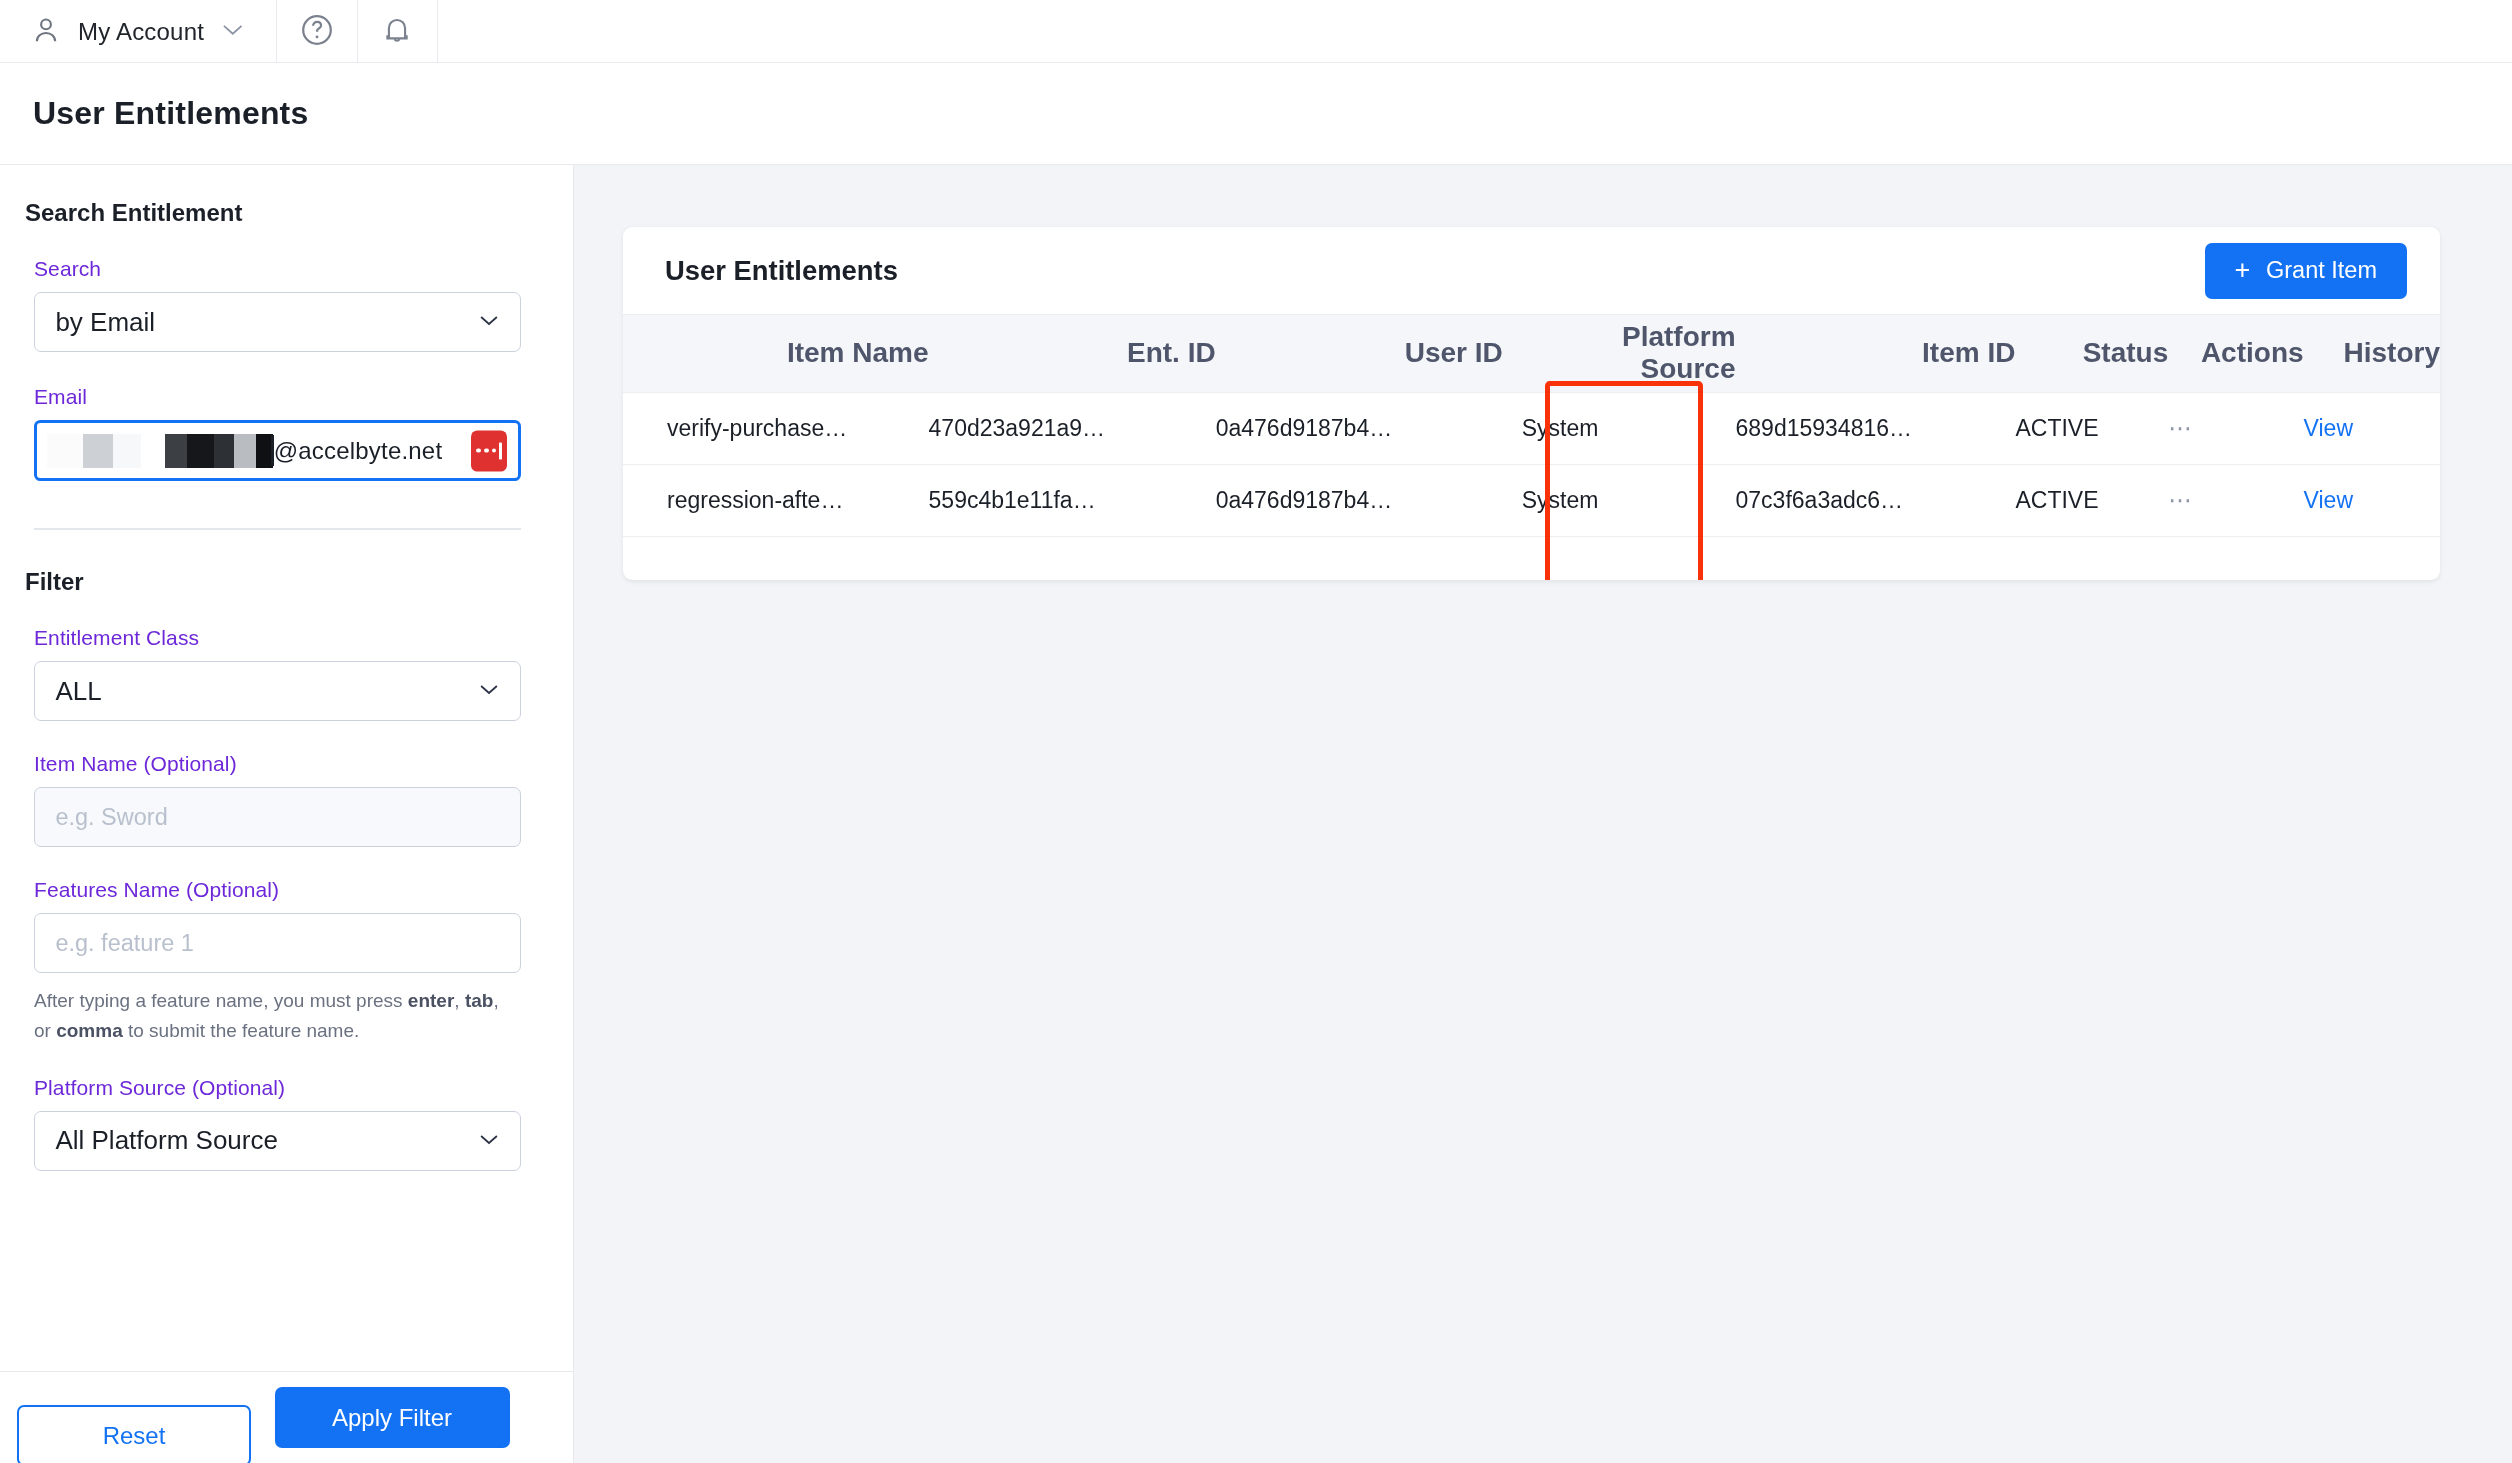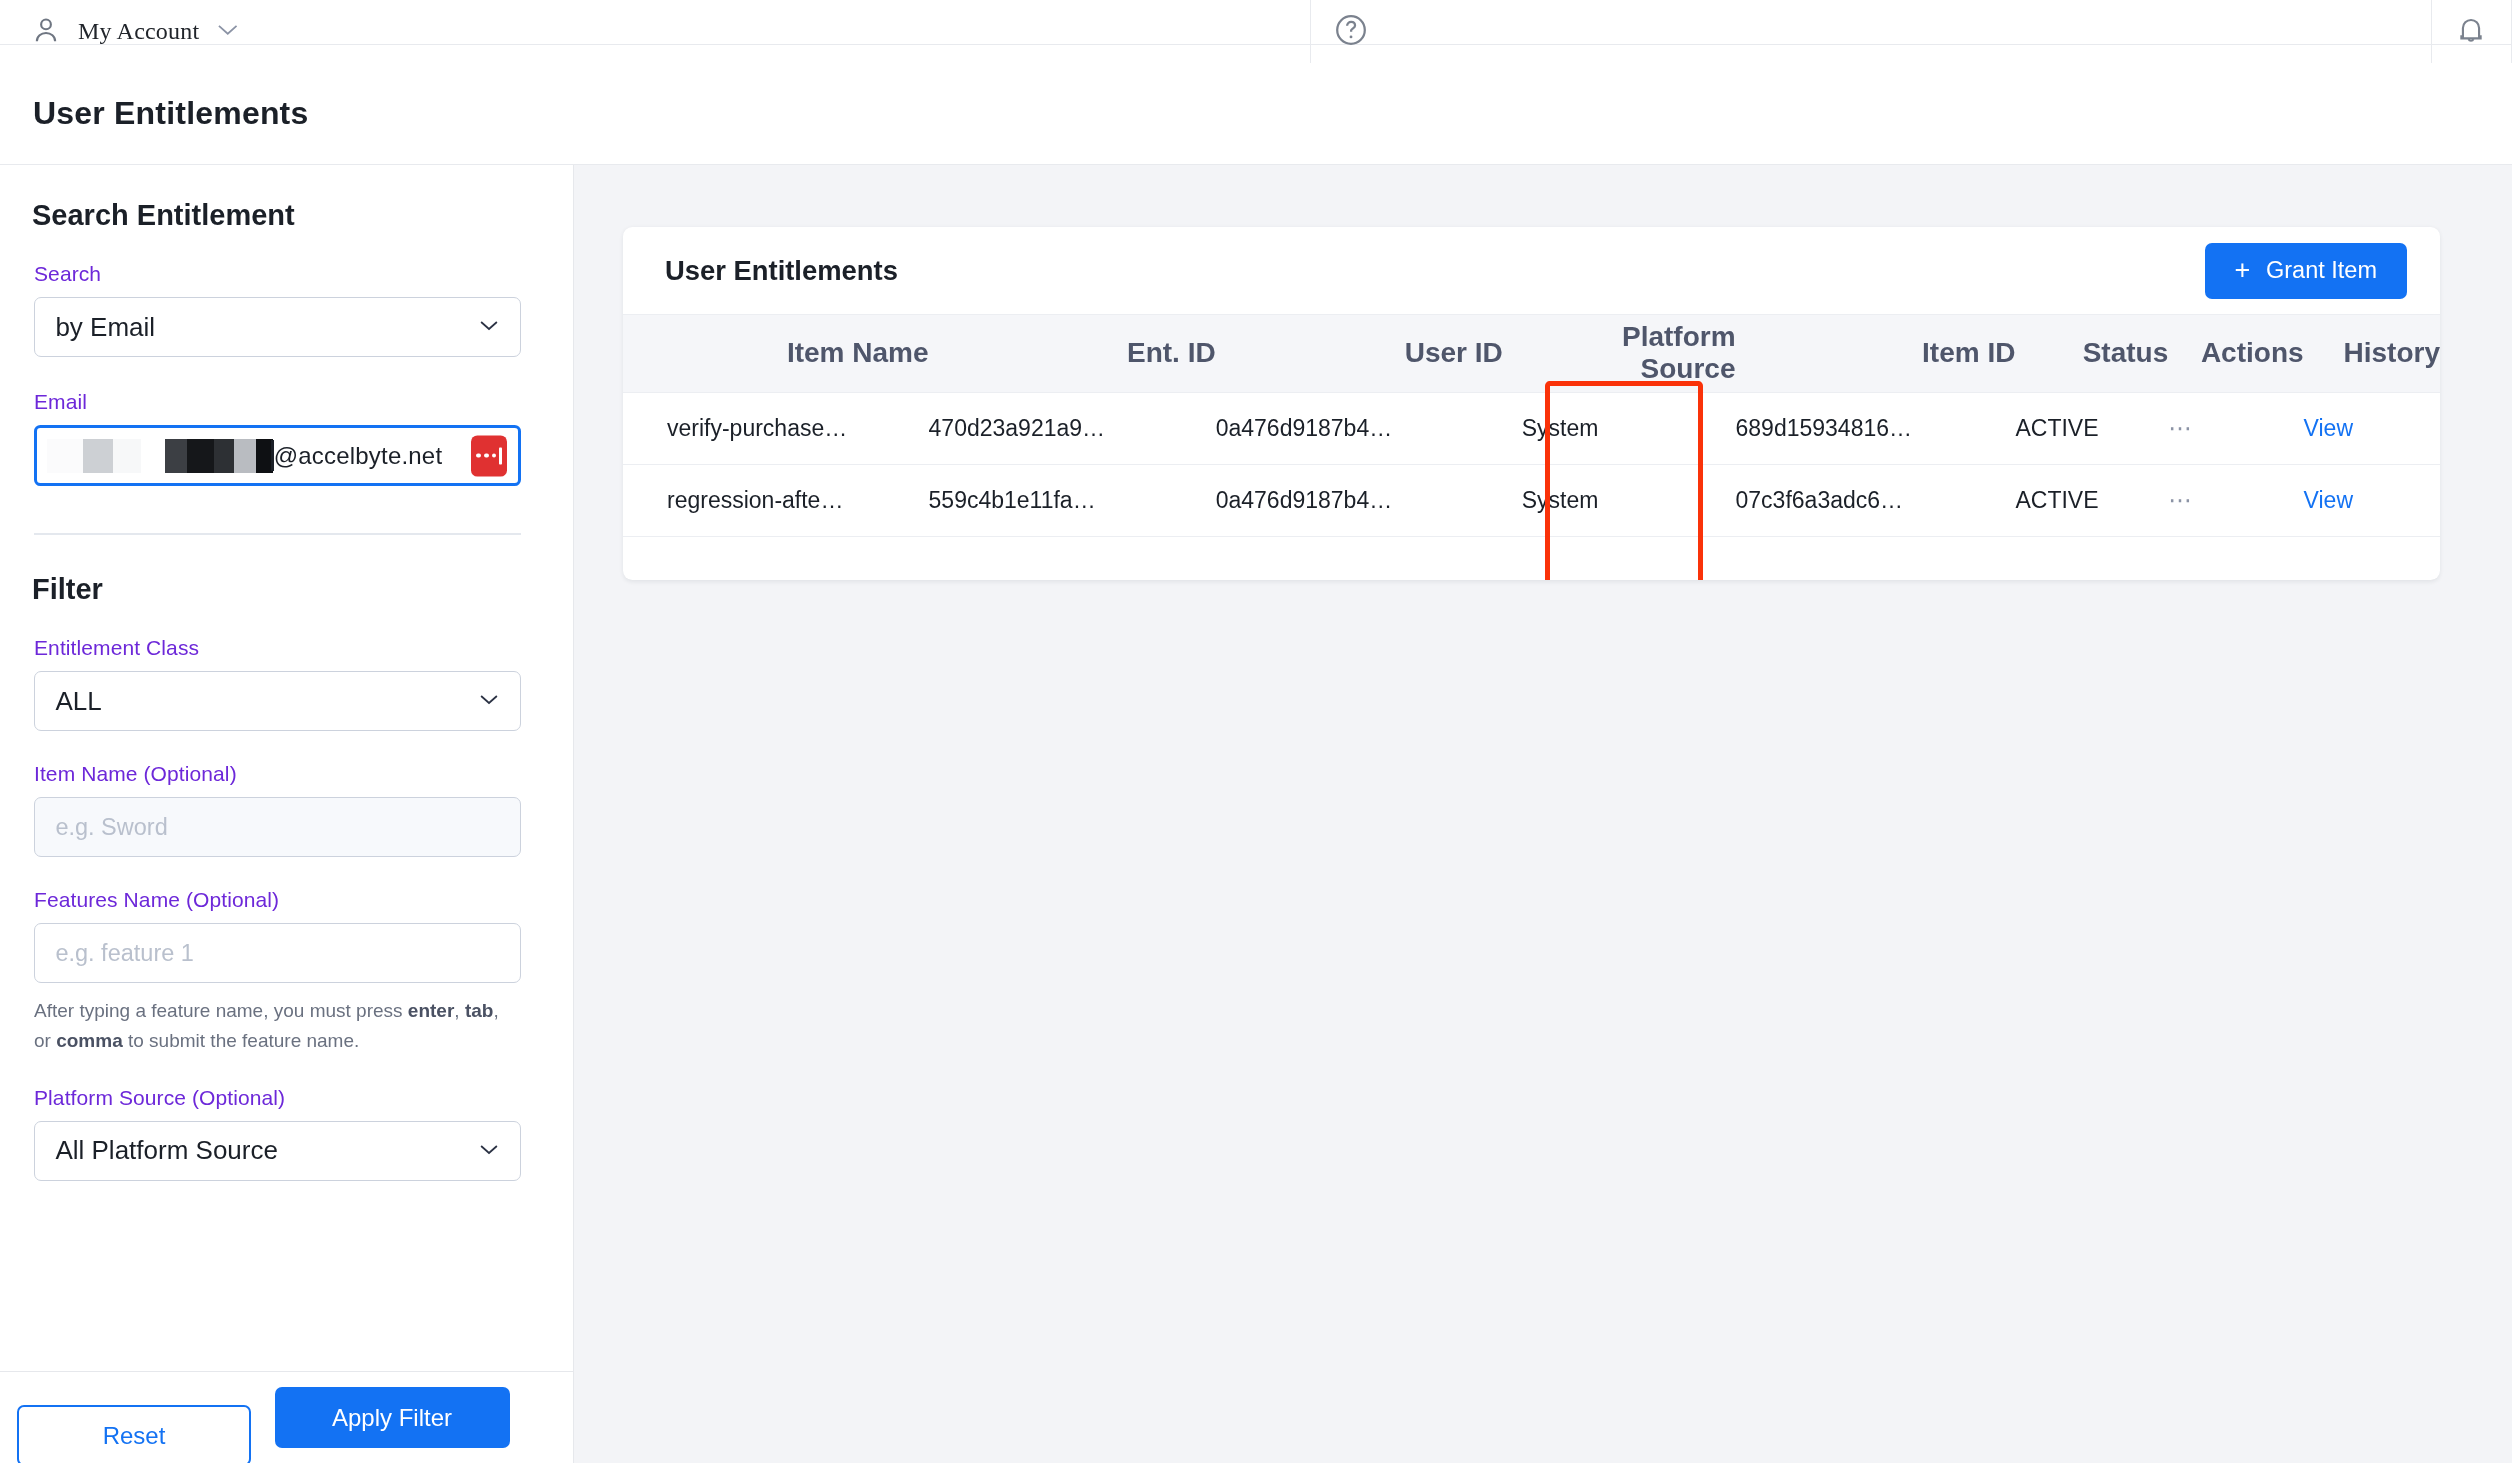--- a/index.html
+++ b/index.html
@@ -6,23 +6,23 @@
   html, body {
     width: 2512px; height: 1463px;
     font-family: "Liberation Sans", sans-serif;
     background: #ffffff;
     overflow: hidden;
   }
   #root { position: relative; width: 2512px; height: 1463px; }
 
   
   .topbar {
-    position: absolute; left: 0; top: 0; width: 2512px; height: 45px;
+    position: absolute; left: 0; top: 0; width: 2512px; height: 63px;
     background: #ffffff; border-bottom: 1.6px solid #e8eaee;
-    display: flex; align-items: stretch; justify-content: space-between; font-family: Liberation Serif, serif;
+    display: flex; align-items: stretch; justify-content: flex-start;
   }
   .acct {
     display: flex; align-items: center; gap: 17px;
     padding: 0 31px 0 31px; height: 63px;
   }
   .acct-label {
     font-size: 24px; color: #21252b; letter-spacing: 0.2px;
   }
   .icon-cell {
     width: 81px; height: 63px; display: flex; align-items: center; justify-content: center;
@@ -42,21 +42,21 @@
     letter-spacing: 0.2px;
   }
 
   
   .sidebar {
     position: absolute; left: 0; top: 165px; width: 574px; height: 1298px;
     background: #ffffff; border-right: 1.6px solid #e6e8ec;
   }
   .sb-scroll { position: absolute; left: 0; top: 0; width: 573px; height: 1206px; }
   .sb-title {
-    margin: 34px 0 0 32px; font-size: 29px; font-weight: bold; color: #1b2028;
+    margin: 34px 0 0 25px; font-size: 24px; font-weight: bold; color: #1b2028;
   }
   .field { margin: 0 0 0 34px; width: 487px; }
   .field-label {
     font-size: 21px; color: #6d28d9; margin-bottom: 11px; display: block;
     letter-spacing: 0.1px;
   }
   .select-box, .text-box {
     width: 487px; height: 60px; border: 1.6px solid #ccd2dd; border-radius: 7px;
     background: #ffffff; display: flex; align-items: center;
     padding: 0 20.4px; position: relative;

